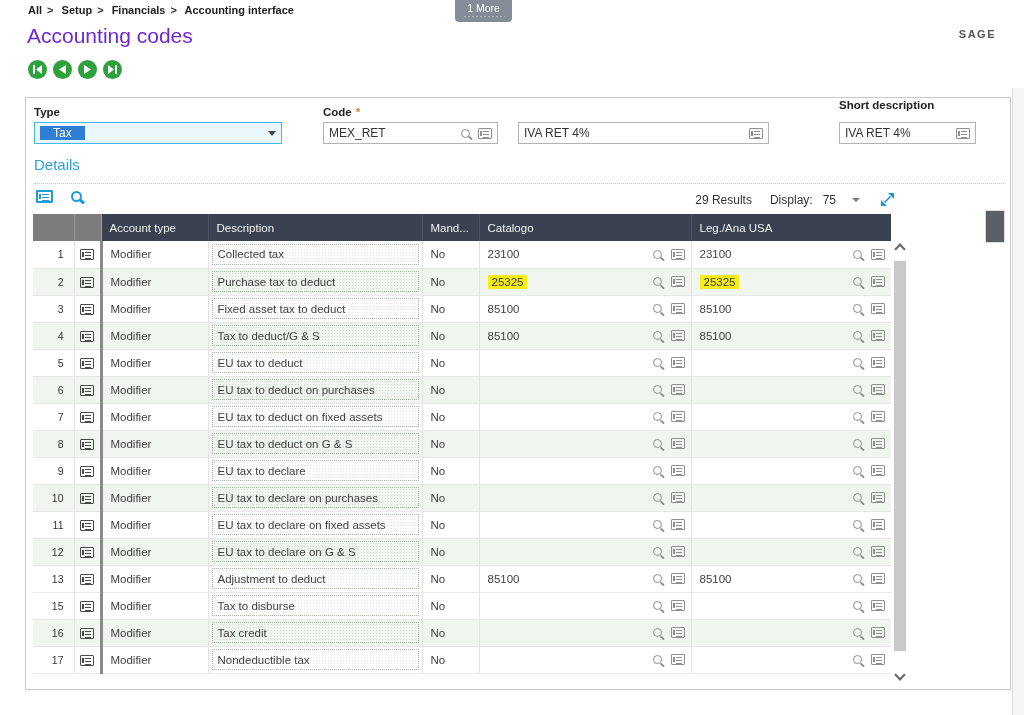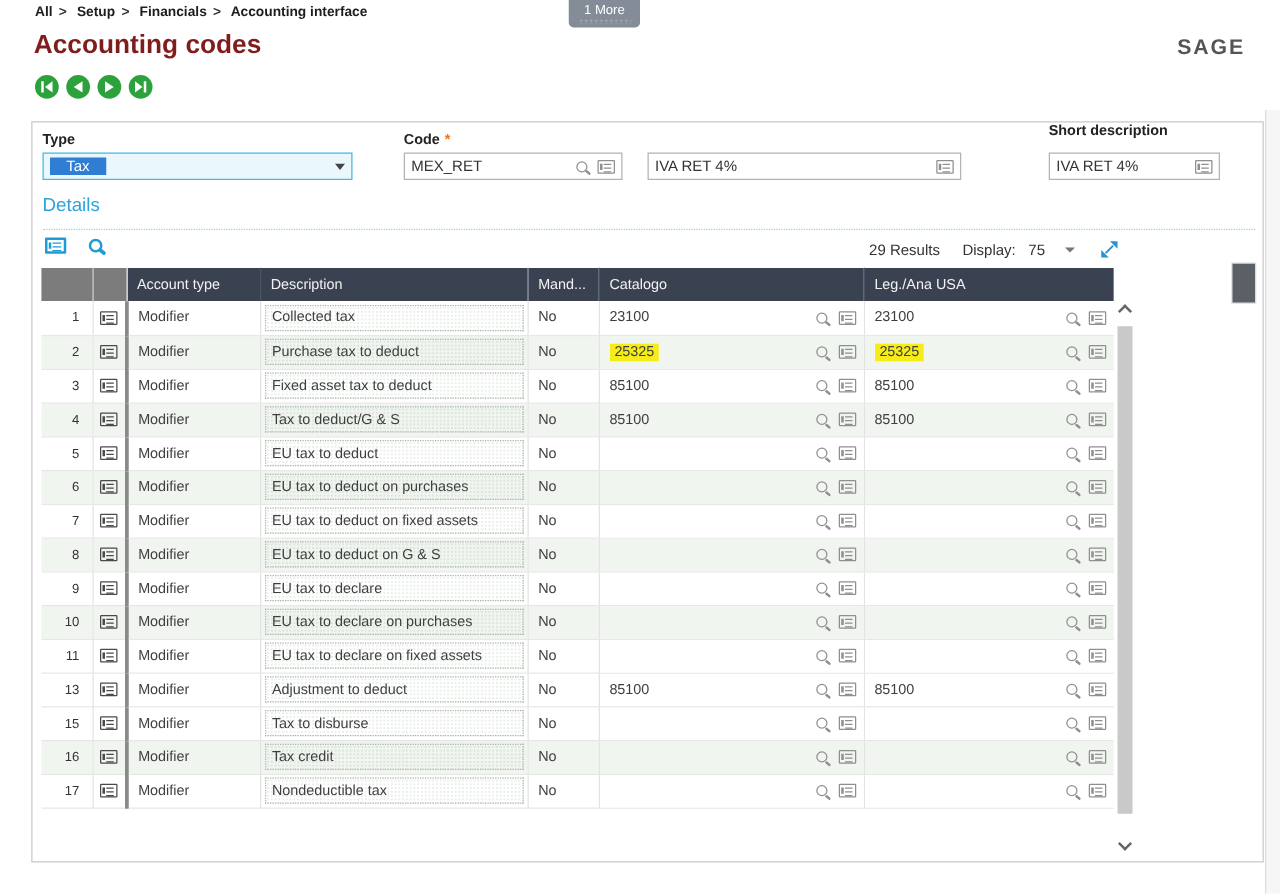--- a/index.html
+++ b/index.html
@@ -13,23 +13,23 @@
   .breadcrumb .crumb { cursor:pointer; }
   .breadcrumb .sep { color:#333; margin:0 5px; font-weight:bold; }
   .more-tab {
     position:absolute; left:455px; top:0; width:57px; height:22px;
     background:#848c97; border-radius:0 0 4px 4px; color:#fff;
     font-size:10.5px; text-align:center; padding-top:2px; cursor:pointer;
   }
   .more-tab .dots { height:4px; width:42px; margin:1px auto 0;
     background-image:radial-gradient(#aeb4bd 0.8px, transparent 1px);
     background-size:4px 3px; }
-  .brand { position:absolute; right:28px; top:28px; font-size:17px; font-weight:600;
+  .brand { position:absolute; right:28px; top:28px; font-size:11px; font-weight:600;
     letter-spacing:1.5px; color:#555; }
-  .page-title { position:absolute; left:27px; top:24px; font-size:21px; font-weight:700; color:#7f1d1d; }
+  .page-title { position:absolute; left:27px; top:24px; font-size:21px; font-weight:400; color:#6d28d9; }
   .nav-row { position:absolute; left:28px; top:60px; display:flex; gap:6px; }
   .nav-btn { width:19px; height:19px; border-radius:50%; background:#2da23c; border:none;
     display:flex; align-items:center; justify-content:center; cursor:pointer; padding:0; }
   .nav-btn svg { display:block; }
 
   
   .card { position:absolute; left:25px; top:97px; width:986px; height:593px;
     background:#fff; border:1px solid #c9c9c9; }
   .fld-label { position:absolute; font-size:11.5px; font-weight:bold; color:#222; }
   .req { color:#e8762d; margin-left:4px; }
@@ -409,20 +409,37 @@
             <td class="c-mand">No</td>
             <td class="lookup-cell"><span></span><span class="cell-icons">
                 <span class="icon-search"></span>
                 <span class="icon-form"></span>
               </span></td>
             <td class="lookup-cell"><span></span><span class="cell-icons">
                 <span class="icon-search"></span>
                 <span class="icon-form"></span>
               </span></td>
           </tr>
+          <tr class="alt">
+            <td class="c-num">12</td>
+            <td class="c-icon"><span class="icon-form"></span></td>
+            <td class="c-type">Modifier</td>
+            <td class="c-desc">
+              <div class="desc-box">EU tax to declare on G &amp; S</div>
+            </td>
+            <td class="c-mand">No</td>
+            <td class="lookup-cell"><span></span><span class="cell-icons">
+                <span class="icon-search"></span>
+                <span class="icon-form"></span>
+              </span></td>
+            <td class="lookup-cell"><span></span><span class="cell-icons">
+                <span class="icon-search"></span>
+                <span class="icon-form"></span>
+              </span></td>
+          </tr>
           <tr>
             <td class="c-num">13</td>
             <td class="c-icon"><span class="icon-form"></span></td>
             <td class="c-type">Modifier</td>
             <td class="c-desc">
               <div class="desc-box">Adjustment to deduct</div>
             </td>
             <td class="c-mand">No</td>
             <td class="lookup-cell"><span>85100</span><span class="cell-icons">
                 <span class="icon-search"></span>

